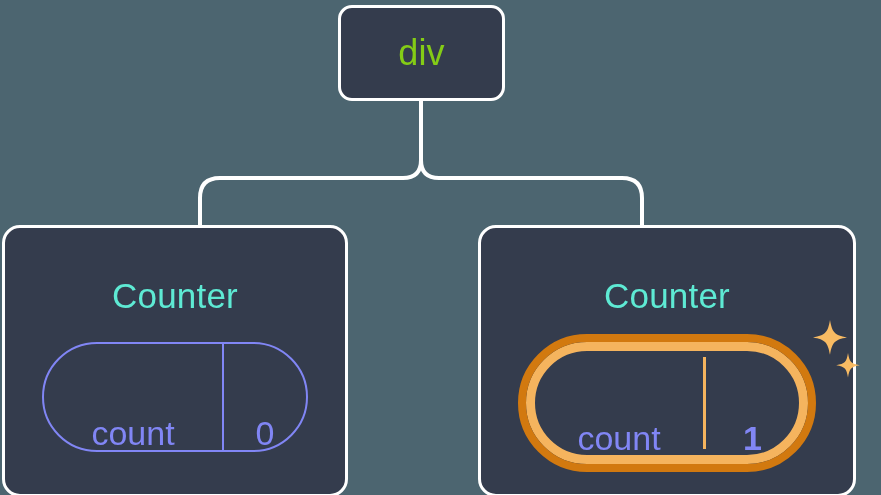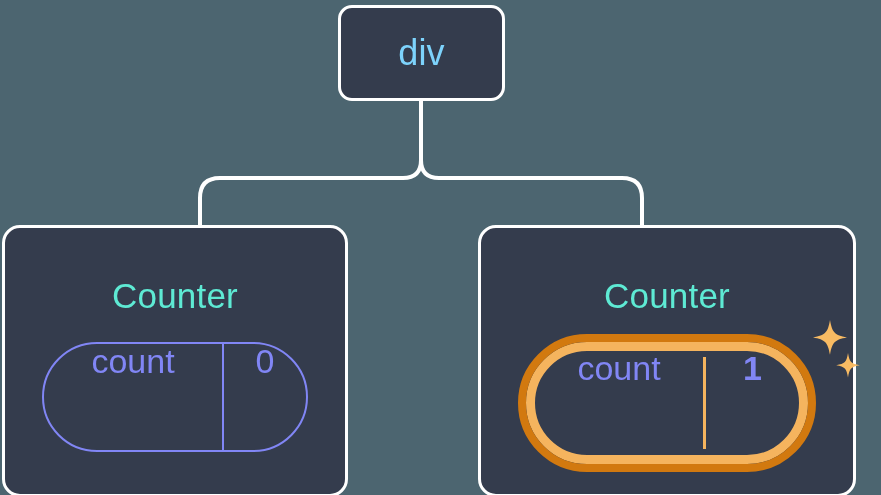--- a/index.html
+++ b/index.html
@@ -47,21 +47,21 @@
     top: 5px;
     width: 167px;
     height: 96px;
     border-radius: 14px;
     display: flex;
     align-items: center;
     justify-content: center;
   }
 
   .node-root .node-title {
-    color: #7dd3fc;
+    color: #84cc16;
     font-size: 36px;
     line-height: 1;
     letter-spacing: 0.2px;
   }
 
   .node-child {
     top: 225px;
     height: 272px;
     border-radius: 18px;
     display: flex;
@@ -93,21 +93,21 @@
     margin-top: 29px;
     display: flex;
     align-items: center;
     justify-content: center;
   }
 
   .pill {
     position: relative;
     box-sizing: border-box;
     display: flex;
-    align-items: flex-start;
+    align-items: flex-end;
     border-radius: 999px;
   }
 
   
   .pill-plain {
     width: 266px;
     height: 110px;
     border: 2px solid #8186f5;
   }
 

